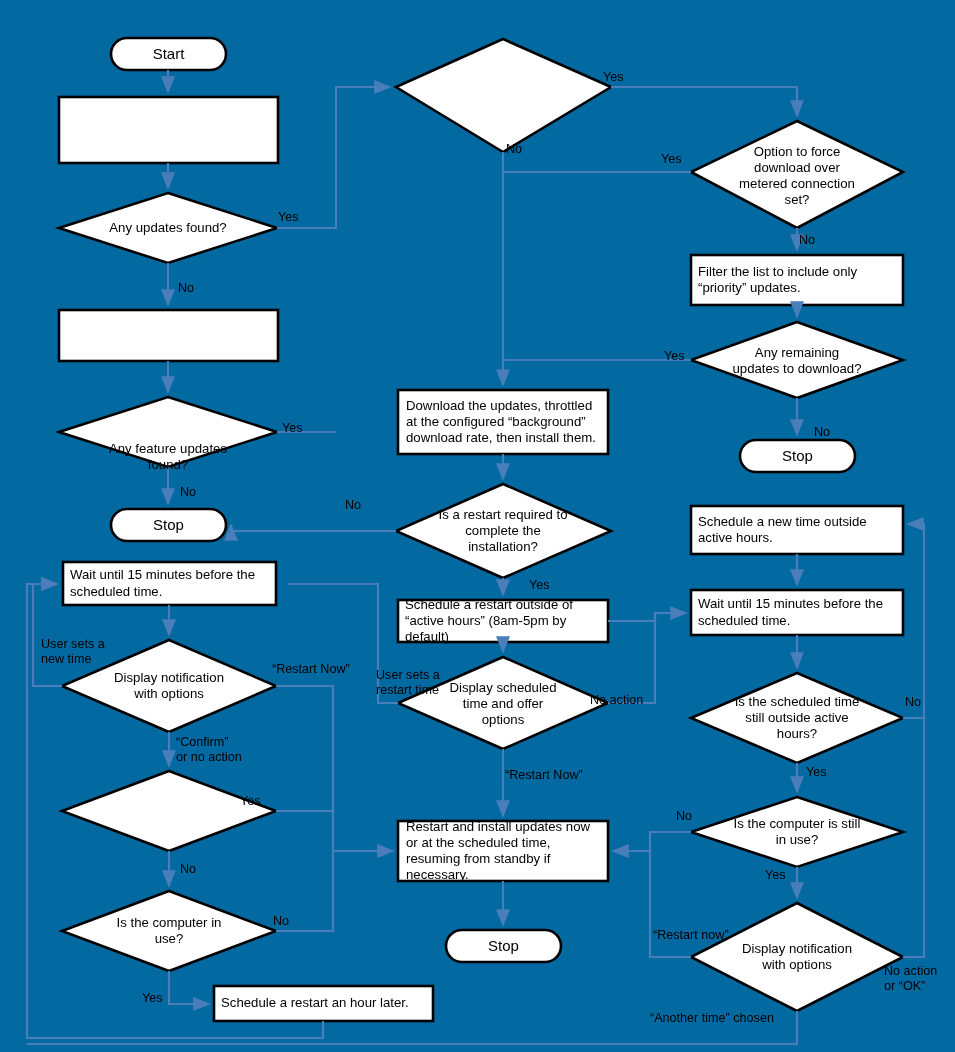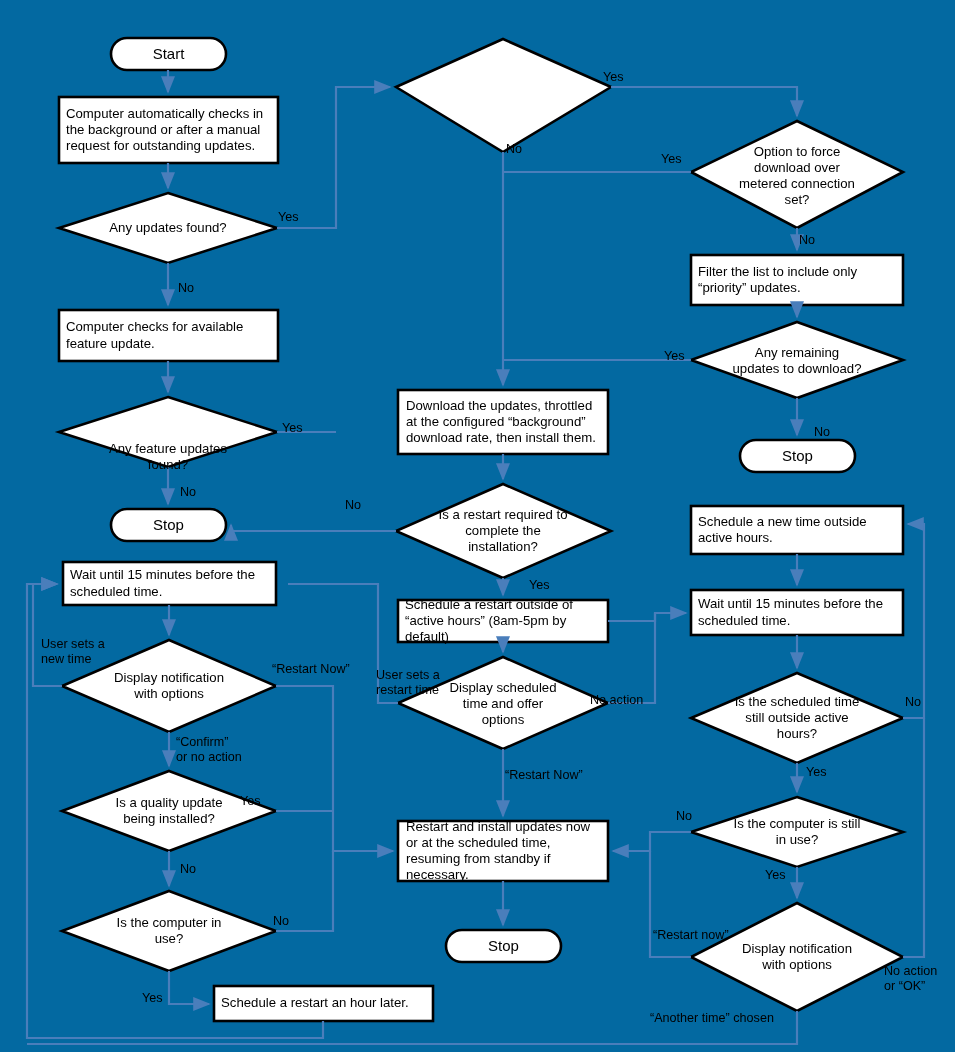--- a/index.html
+++ b/index.html
@@ -177,25 +177,23 @@
       <path d="M691,957 L650,957 L650,851"></path>
 
       <path d="M903,957 L924,957 L924,718"></path>
 
       <path d="M797,1011 L797,1044 L27,1044"></path>
     </g>
   </svg>
 
   <div class="node-text center term-text" style="left:111px;top:38px;width:115px;height:32px;">Start</div>
 
-  <div class="node-text left" style="left:66px;top:97px;width:206px;height:66px;">Computer automatically checks in the background or after a manual request for outstanding updates.</div>
 
   <div class="node-text center" style="left:98px;top:206px;width:140px;height:44px;">Any updates found?</div>
 
-  <div class="node-text left" style="left:66px;top:310px;width:206px;height:51px;">Computer checks for available feature update.</div>
 
   <div class="node-text center" style="left:98px;top:410px;width:140px;height:44px;margin-top:25px;">Any feature updates found?</div>
 
   <div class="node-text center term-text" style="left:111px;top:509px;width:115px;height:32px;">Stop</div>
 
 
   <div class="node-text left" style="left:698px;top:255px;width:199px;height:50px;">Filter the list to include only “priority” updates.</div>
 
   <div class="node-text center" style="left:729px;top:140px;width:136px;height:72px;">Option to force download over metered connection set?</div>
 
@@ -206,21 +204,20 @@
   <div class="node-text left" style="left:406px;top:390px;width:196px;height:64px;">Download the updates, throttled at the configured “background” download rate, then install them.</div>
 
   <div class="node-text center" style="left:437px;top:496px;width:132px;height:70px;">Is a restart required to complete the installation?</div>
 
   <div class="node-text left" style="left:405px;top:600px;width:199px;height:42px;">Schedule a restart outside of “active hours” (8am-5pm by default)</div>
 
   <div class="node-text left" style="left:70px;top:562px;width:200px;height:43px;">Wait until 15 minutes before the scheduled time.</div>
 
   <div class="node-text center" style="left:103px;top:657px;width:132px;height:58px;">Display notification with options</div>
 
-  <div class="node-text center" style="left:105px;top:785px;width:128px;height:52px;">Is a quality update being installed?</div>
 
   <div class="node-text center" style="left:102px;top:911px;width:134px;height:40px;">Is the computer in use?</div>
 
   <div class="node-text left" style="left:221px;top:986px;width:205px;height:35px;">Schedule a restart an hour later.</div>
 
   <div class="node-text center" style="left:440px;top:676px;width:126px;height:56px;">Display scheduled time and offer options</div>
 
   <div class="node-text left" style="left:406px;top:821px;width:196px;height:60px;">Restart and install updates now or at the scheduled time, resuming from standby if necessary.</div>
 
   <div class="node-text center term-text" style="left:446px;top:930px;width:115px;height:32px;">Stop</div>

